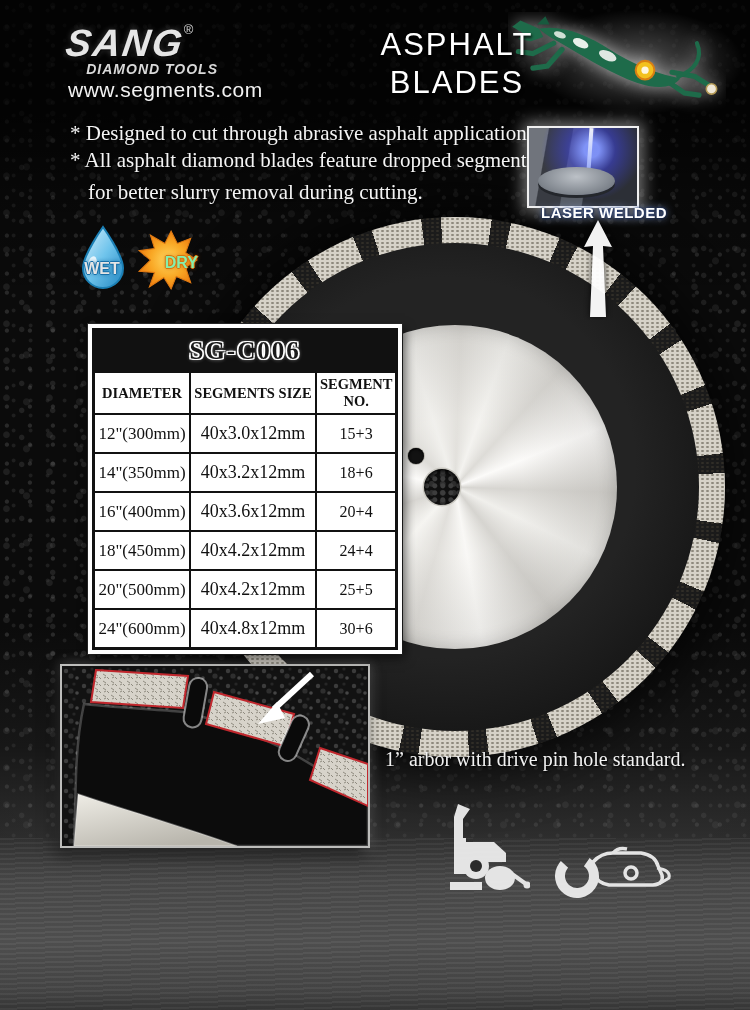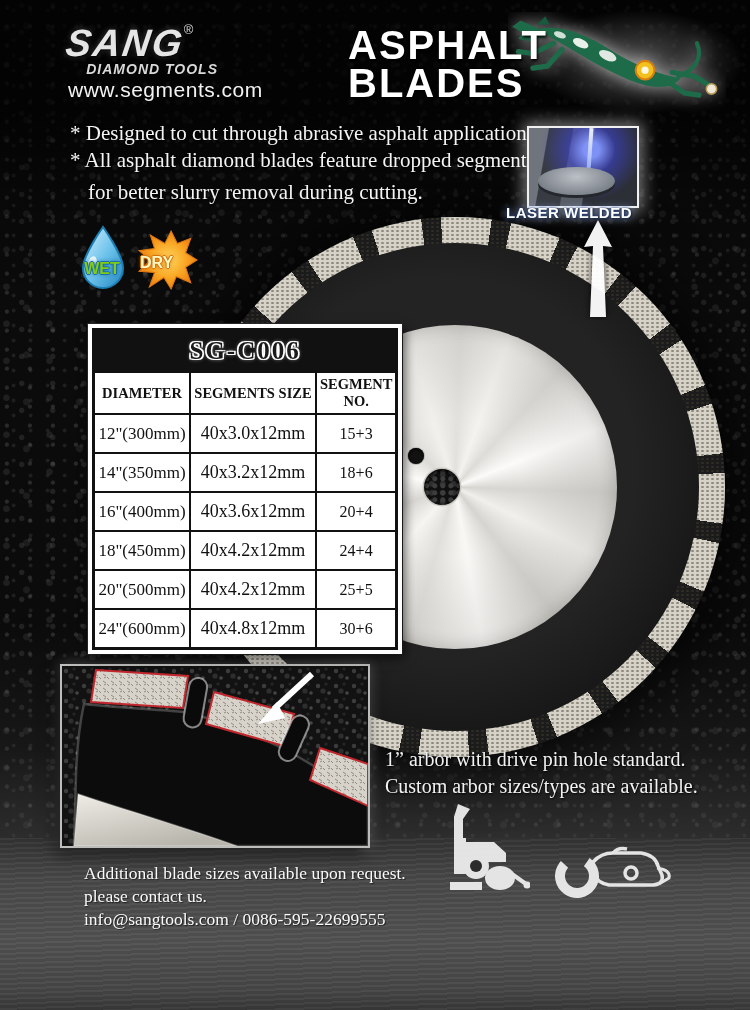--- a/index.html
+++ b/index.html
@@ -29,54 +29,54 @@
   
   .logo-block{position:absolute;left:66px;top:22px;z-index:6;color:#dedede;}
   .brand{font-family:"Liberation Sans",sans-serif;font-weight:bold;font-style:italic;
          font-size:38px;letter-spacing:2px;transform:skewX(-8deg);display:inline-block;
          color:#e6e6e6;text-shadow:1px 1px 2px #000,0 0 6px rgba(255,255,255,.25);}
   .reg{font-family:"Liberation Sans",sans-serif;font-size:13px;vertical-align:top;color:#dcdcdc;}
   .tagline{font-family:"Liberation Sans",sans-serif;font-weight:bold;font-style:italic;
            font-size:14px;letter-spacing:1px;color:#d9d9d9;text-align:right;width:152px;margin-top:-4px;}
   .website{position:absolute;left:68px;top:78px;z-index:6;font-family:"Liberation Sans",sans-serif;
            font-size:21px;color:#f2f2f2;letter-spacing:.5px;}
-  .title-block{position:absolute;left:348px;top:26px;width:218px;z-index:6;text-align:left;
-           font-family:"Liberation Sans",sans-serif;font-weight:bold;font-size:40px;
+  .title-block{position:absolute;left:348px;top:26px;width:218px;z-index:6;text-align:center;
+           font-family:"Liberation Sans",sans-serif;font-weight:normal;font-size:31px;
            color:#fff;letter-spacing:2px;line-height:38px;text-shadow:1px 2px 3px #000;}
   .dog-logo{position:absolute;left:508px;top:12px;z-index:5;}
 
   
   .features{position:absolute;left:70px;top:120px;width:480px;z-index:6;color:#f4f4f4;
             font-size:21px;line-height:26.5px;text-shadow:1px 1px 2px #000;}
   .features .cont{padding-left:18px;margin-top:6px;}
 
   
   .laser-photo{position:absolute;left:527px;top:126px;width:108px;height:78px;z-index:6;
      border:2px solid #f0f0f0;box-shadow:0 0 15px 4px rgba(255,255,255,.45);
      background:
        radial-gradient(circle at 58% 28%, rgba(130,150,255,.95) 0 9%, rgba(64,70,220,.55) 28%, rgba(20,20,80,0) 60%),
        linear-gradient(100deg,#70747c 0 16%,#383b42 17% 36%,#585d66 37% 54%,#2c2f36 55% 100%);}
   .lp-beam{position:absolute;left:55%;top:0;width:4px;height:55%;transform:rotate(4deg);
      background:linear-gradient(#fff,#9db0ff);opacity:.9;}
   .lp-disc{position:absolute;left:8%;top:50%;width:72%;height:36%;border-radius:50%;
      background:radial-gradient(ellipse at 50% 35%,#bcc1c7,#7e848c 70%,#565b62);
      box-shadow:0 3px 0 #24272c;}
-  .laser-label{position:absolute;left:502px;top:204px;width:134px;z-index:6;text-align:center;
+  .laser-label{position:absolute;left:537px;top:204px;width:134px;z-index:6;text-align:center;
      font-family:"Liberation Sans",sans-serif;font-weight:bold;font-size:15px;letter-spacing:.5px;
      color:#fff;text-shadow:0 0 3px #16347a,0 0 8px rgba(170,195,255,.9),1px 1px 2px #000;}
   .laser-arrow{position:absolute;left:576px;top:220px;z-index:5;}
 
   
   .wet-icon{position:absolute;left:78px;top:224px;z-index:6;}
   .dry-icon{position:absolute;left:136px;top:230px;z-index:6;}
   .wet-label{position:absolute;left:74px;top:260px;width:56px;z-index:7;text-align:center;
-     font-family:"Liberation Sans",sans-serif;font-weight:bold;font-size:16px;color:#84cc16;
+     font-family:"Liberation Sans",sans-serif;font-weight:bold;font-size:16px;color:#e5e5e5;
      text-shadow:-1px 0 0 #176fa8,1px 0 0 #176fa8,0 -1px 0 #176fa8,0 1px 0 #176fa8,0 0 4px #0d5a8c;}
-  .dry-label{position:absolute;left:140px;top:254px;width:58px;z-index:7;text-align:left;
-     font-family:"Liberation Sans",sans-serif;font-weight:bold;font-size:16px;color:#fef9c3;
+  .dry-label{position:absolute;left:140px;top:254px;width:58px;z-index:7;text-align:right;
+     font-family:"Liberation Sans",sans-serif;font-weight:bold;font-size:16px;color:#86efac;
      text-shadow:-1px 0 0 #d8720e,1px 0 0 #d8720e,0 -1px 0 #d8720e,0 1px 0 #d8720e,0 0 4px #c05f05;}
 
   
   .blade{position:absolute;left:185px;top:217px;width:540px;height:540px;z-index:3;
          border-radius:50%;background:radial-gradient(circle,#1d1d1d 0 62%,#101010 100%);
          box-shadow:0 0 55px 12px rgba(0,0,0,.75);}
   .blade-ring{position:absolute;inset:0;border-radius:50%;
      background-image:
        radial-gradient(rgba(70,64,52,.5) 0 1px, transparent 1.7px),
        repeating-conic-gradient(from -3deg, #d6d2c8 0deg 10.8deg, rgba(0,0,0,0) 10.8deg 15deg);
@@ -291,28 +291,22 @@
       <path d="M16,128 C70,146 125,162 175,180 L12,180 Z" fill="url(#silv)" stroke="rgba(255,255,255,.3)" stroke-width="1.5"></path>
       <g>
         <line x1="250" y1="8" x2="212" y2="43" stroke="#ffffff" stroke-width="6"></line>
         <polygon points="196,58 215,36 223,52" fill="#ffffff"></polygon>
       </g>
     </svg>
   </div>
 
   <div class="arbor-note">
     <div>1” arbor with drive pin hole standard.</div>
-    <div>Custom arbor sizes/types are available.</div>
-  </div>
-
-  <div class="footer-note">
-    <div>Additional blade sizes available upon request.</div>
-    <div>please contact us.</div>
-    <div>info@sangtools.com / 0086-595-22699555</div>
-  </div>
+  </div>
+
 
   <svg class="floor-saw" width="100" height="100" viewBox="0 0 100 100">
     <g fill="#ededed">
       <path d="M28,2 l12,5 -7,10 0,22 -9,0 0,-24 z"></path>
       <rect x="24" y="36" width="12" height="36"></rect>
       <path d="M34,40 h30 l12,11 v9 h-42 z"></path>
       <circle cx="46" cy="64" r="13"></circle>
       <circle cx="46" cy="64" r="6" fill="#2b2b2b"></circle>
       <ellipse cx="70" cy="76" rx="15" ry="12"></ellipse>
       <rect x="20" y="80" width="32" height="8"></rect>

